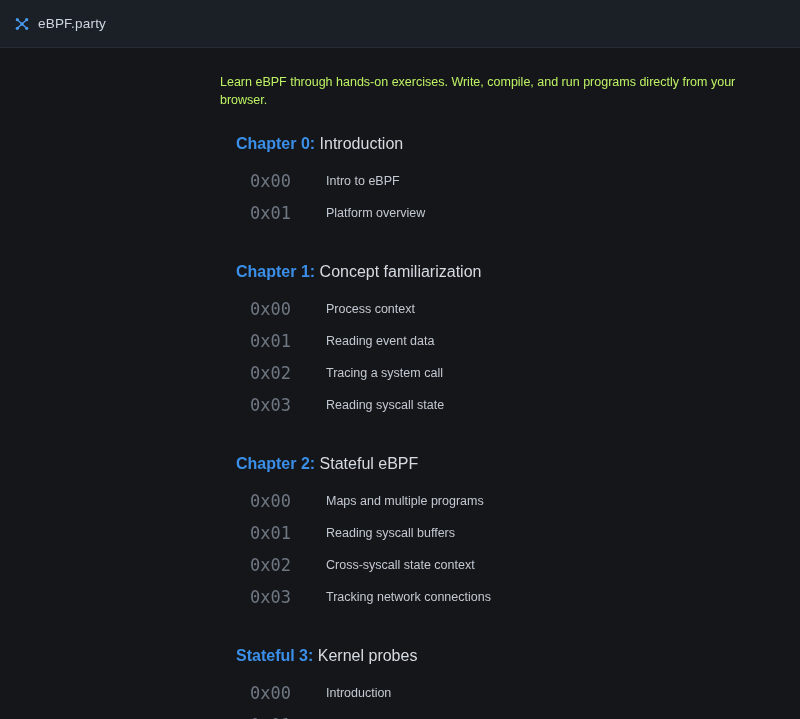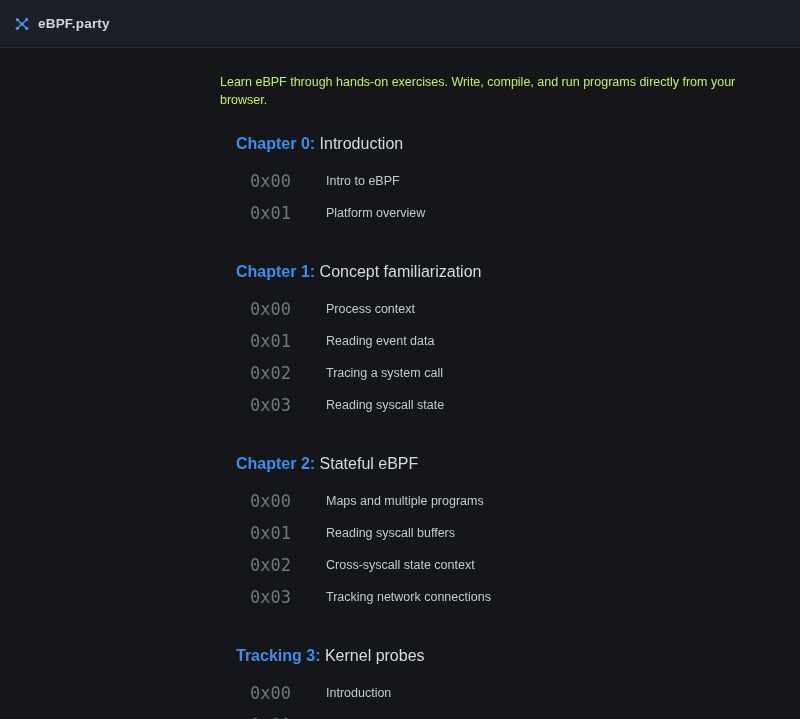--- a/index.html
+++ b/index.html
@@ -37,21 +37,21 @@
   }
   .brand-icon {
     width: 16px;
     height: 16px;
     display: block;
     color: #4a9bf0;
   }
   .brand-text {
     color: #cfd6e0;
     font-size: 13.5px;
-    font-weight: bold;
+    font-weight: normal;
     letter-spacing: 0.2px;
   }
   
   .content {
     flex: 1 1 auto;
     overflow: hidden;
     padding-left: 220px;
     padding-right: 20px;
     padding-top: 26px;
     background: #14161a;
@@ -185,21 +185,21 @@
               <a class="lesson-name" href="#">Cross-syscall state context</a>
             </li>
             <li class="lesson">
               <span class="lesson-id">0x03</span>
               <a class="lesson-name" href="#">Tracking network connections</a>
             </li>
           </ul>
         </div>
         <div class="chapter-gap"></div>
         <div class="chapter">
-          <h2 class="chapter-title"><span class="num">Tracking 3:</span> <span class="name">Kernel probes</span></h2>
+          <h2 class="chapter-title"><span class="num">Stateful 3:</span> <span class="name">Kernel probes</span></h2>
           <ul class="lesson-list">
             <li class="lesson">
               <span class="lesson-id">0x00</span>
               <a class="lesson-name" href="#">Introduction</a>
             </li>
             <li class="lesson">
               <span class="lesson-id">0x01</span>
               <a class="lesson-name" href="#">Reading TCP packets</a>
             </li>
           </ul>

